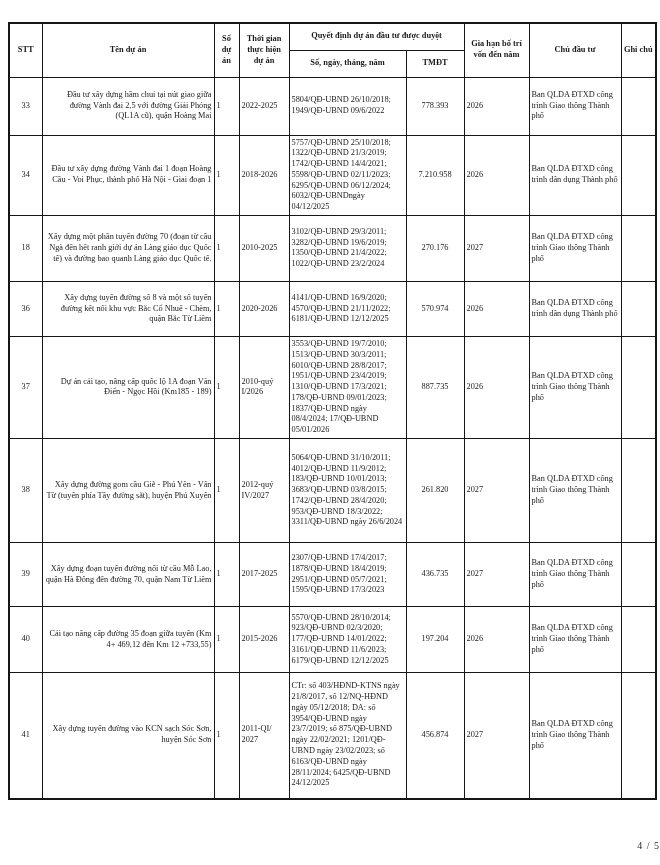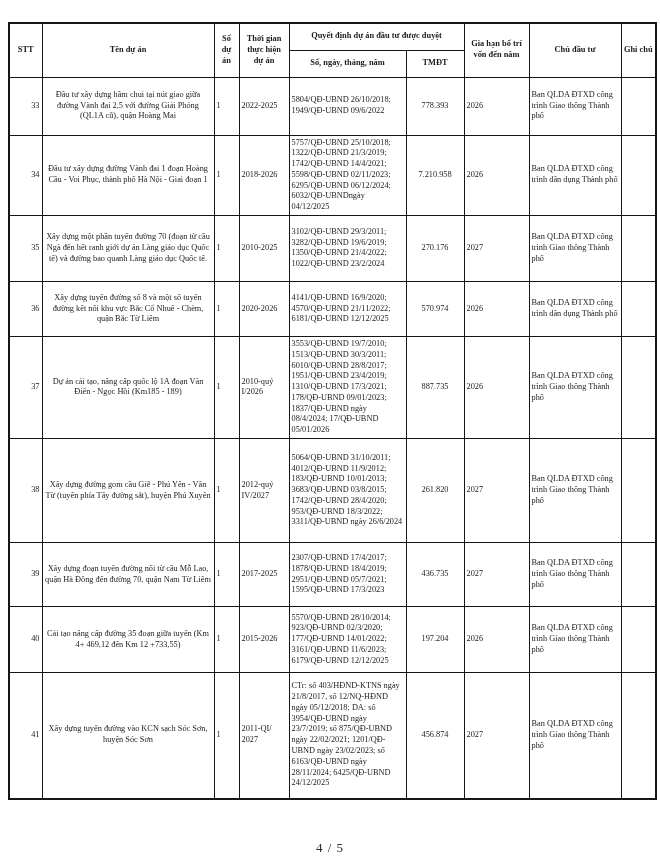--- a/index.html
+++ b/index.html
@@ -33,42 +33,42 @@
     overflow: hidden;
     word-wrap: break-word;
   }
   .doc-table thead th {
     font-weight: bold;
     text-align: center;
     font-size: 8.4px;
   }
   thead tr.h1 { height: 27px; }
   thead tr.h2 { height: 27px; }
-  .c-stt     { text-align: right; }
-  .c-name    { text-align: center; padding-left: 3px; padding-right: 3px; }
+  .c-stt     { text-align: center; }
+  .c-name    { text-align: right; padding-left: 3px; padding-right: 3px; }
   .c-center  { text-align: left; }
   .c-dec     { text-align: left; padding-left: 3px; padding-right: 3px; font-family: Liberation Serif, serif; }
   .c-tmdt    { text-align: center; padding-right: 4px; }
   .c-note    { text-align: center; }
   tbody tr:nth-child(1) { height: 58px; }
   tbody tr:nth-child(2) { height: 76px; }
   tbody tr:nth-child(3) { height: 66px; }
   tbody tr:nth-child(4) { height: 55px; }
   tbody tr:nth-child(5) { height: 99px; }
   tbody tr:nth-child(6) { height: 104px; }
   tbody tr:nth-child(7) { height: 64px; }
   tbody tr:nth-child(8) { height: 66px; }
   tbody tr:nth-child(9) { height: 126px; }
   .page-footer {
     position: absolute;
     top: 840px;
     left: 0;
     width: 100%;
-    text-align: center;
-    font-size: 13px;
+    text-align: right;
+    font-size: 10px;
     color: #2a2a2a;
     letter-spacing: 1px;
   }
 </style>
 </head>
 <body>
 
 <div class="page">
 
   <table class="doc-table">
@@ -116,21 +116,21 @@
       <td class="c-name">Đầu tư xây dựng đường Vành đai 1 đoạn Hoàng Cầu - Voi Phục, thành phố Hà Nội - Giai đoạn 1</td>
       <td class="c-center">1</td>
       <td class="c-center">2018-2026</td>
       <td class="c-dec">5757/QĐ-UBND 25/10/2018; 1322/QĐ-UBND 21/3/2019; 1742/QĐ-UBND 14/4/2021; 5598/QĐ-UBND 02/11/2023; 6295/QĐ-UBND 06/12/2024; 6032/QĐ-UBNDngày 04/12/2025</td>
       <td class="c-tmdt">7.210.958</td>
       <td class="c-center">2026</td>
       <td class="c-center">Ban QLDA ĐTXD công trình dân dụng Thành phố</td>
       <td class="c-note"></td>
     </tr>
         <tr>
-      <td class="c-stt">35</td>
+      <td class="c-stt">18</td>
       <td class="c-name">Xây dựng một phần tuyến đường 70 (đoạn từ cầu Ngà đến hết ranh giới dự án Làng giáo dục Quốc tế) và đường bao quanh Làng giáo dục Quốc tế.</td>
       <td class="c-center">1</td>
       <td class="c-center">2010-2025</td>
       <td class="c-dec">3102/QĐ-UBND 29/3/2011; 3282/QĐ-UBND 19/6/2019; 1350/QĐ-UBND 21/4/2022; 1022/QĐ-UBND 23/2/2024</td>
       <td class="c-tmdt">270.176</td>
       <td class="c-center">2027</td>
       <td class="c-center">Ban QLDA ĐTXD công trình Giao thông Thành phố</td>
       <td class="c-note"></td>
     </tr>
         <tr>

